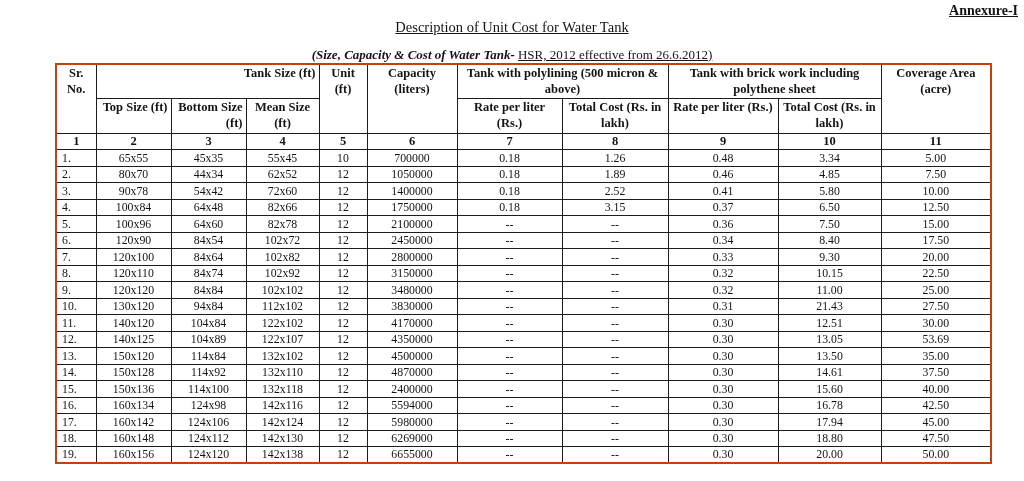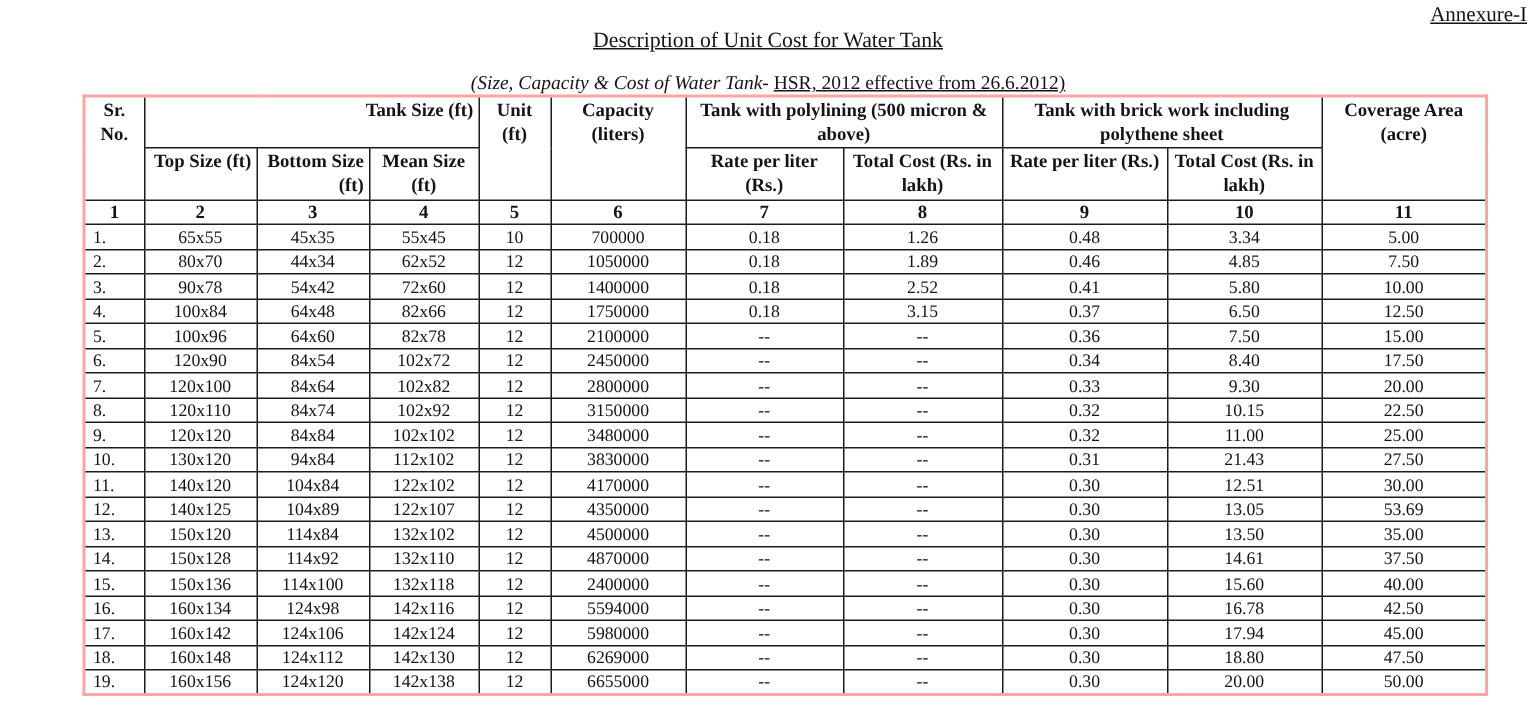--- a/index.html
+++ b/index.html
@@ -6,33 +6,33 @@
   html, body {
     width: 1024px; height: 481px;
     background: #ffffff;
     font-family: "Liberation Serif", serif;
     color: #141414;
     position: relative;
     overflow: hidden;
   }
   .annexure {
     position: absolute; top: 3px; right: 6px;
-    font-weight: normal; font-size: 14px;
+    font-weight: bold; font-size: 14px;
     text-decoration: underline;
   }
   .doc-title {
     position: absolute; top: 19px; left: 0; width: 100%;
     text-align: center; font-weight: normal; font-size: 14.5px;
     text-decoration: underline;
   }
   .doc-subtitle {
     position: absolute; top: 47px; left: 0; width: 100%;
     text-align: center; font-size: 13px;
   }
-  .doc-subtitle .it { font-style: italic; font-weight: normal; }
+  .doc-subtitle .it { font-style: italic; font-weight: bold; }
   .doc-subtitle .un { text-decoration: underline; margin-top: 28px; }
   table.cost-table {
     position: absolute; left: 55px; top: 63px;
     border-collapse: collapse;
     table-layout: fixed;
     width: 935px;
     font-size: 12px;
   }
   .cost-table th, .cost-table td {
     border: 1.5px solid #1c1c1c;
@@ -53,21 +53,21 @@
     font-size: 11.8px;
     text-align: center;
     vertical-align: middle;
   }
   .cost-table td.srno { text-align: left; padding-left: 5px; }
   .cost-table tr.colnums td {
     font-weight: bold;
     font-size: 12.5px;
     height: 16px;
   }
-  .cost-table { border: 2px solid #fca5a5; }
+  .cost-table { border: 2px solid #c2410c; }
 </style>
 </head>
 <body>
 
 <div class="annexure">Annexure-I</div>
 
 <div class="doc-title">Description of Unit Cost for Water Tank</div>
 
 <div class="doc-subtitle"><span class="it">(Size, Capacity &amp; Cost of Water Tank-</span><span>&nbsp;</span><span class="un">HSR, 2012 effective from 26.6.2012)</span></div>
 

